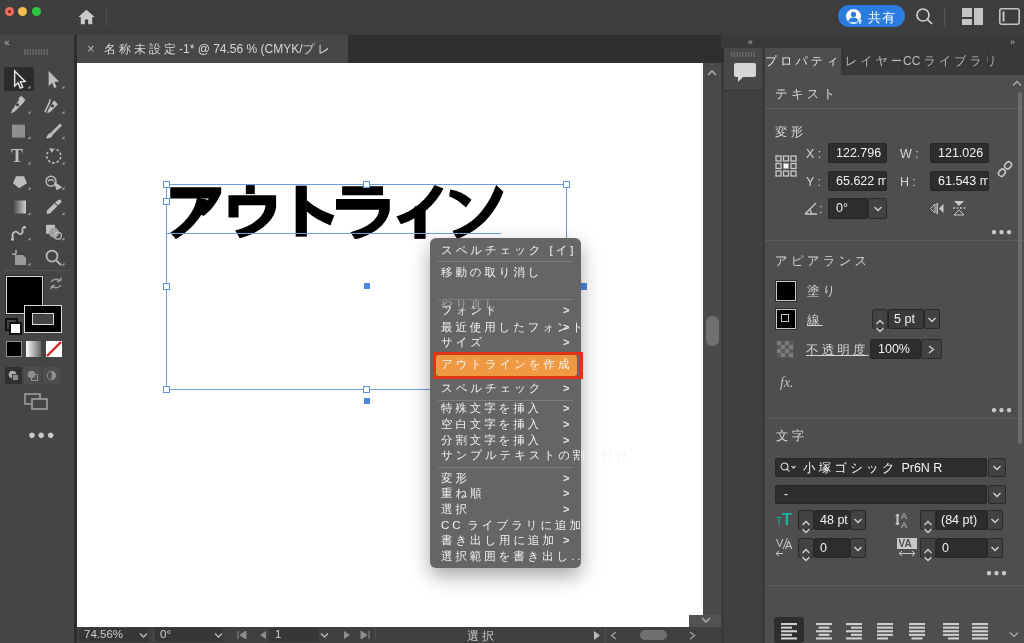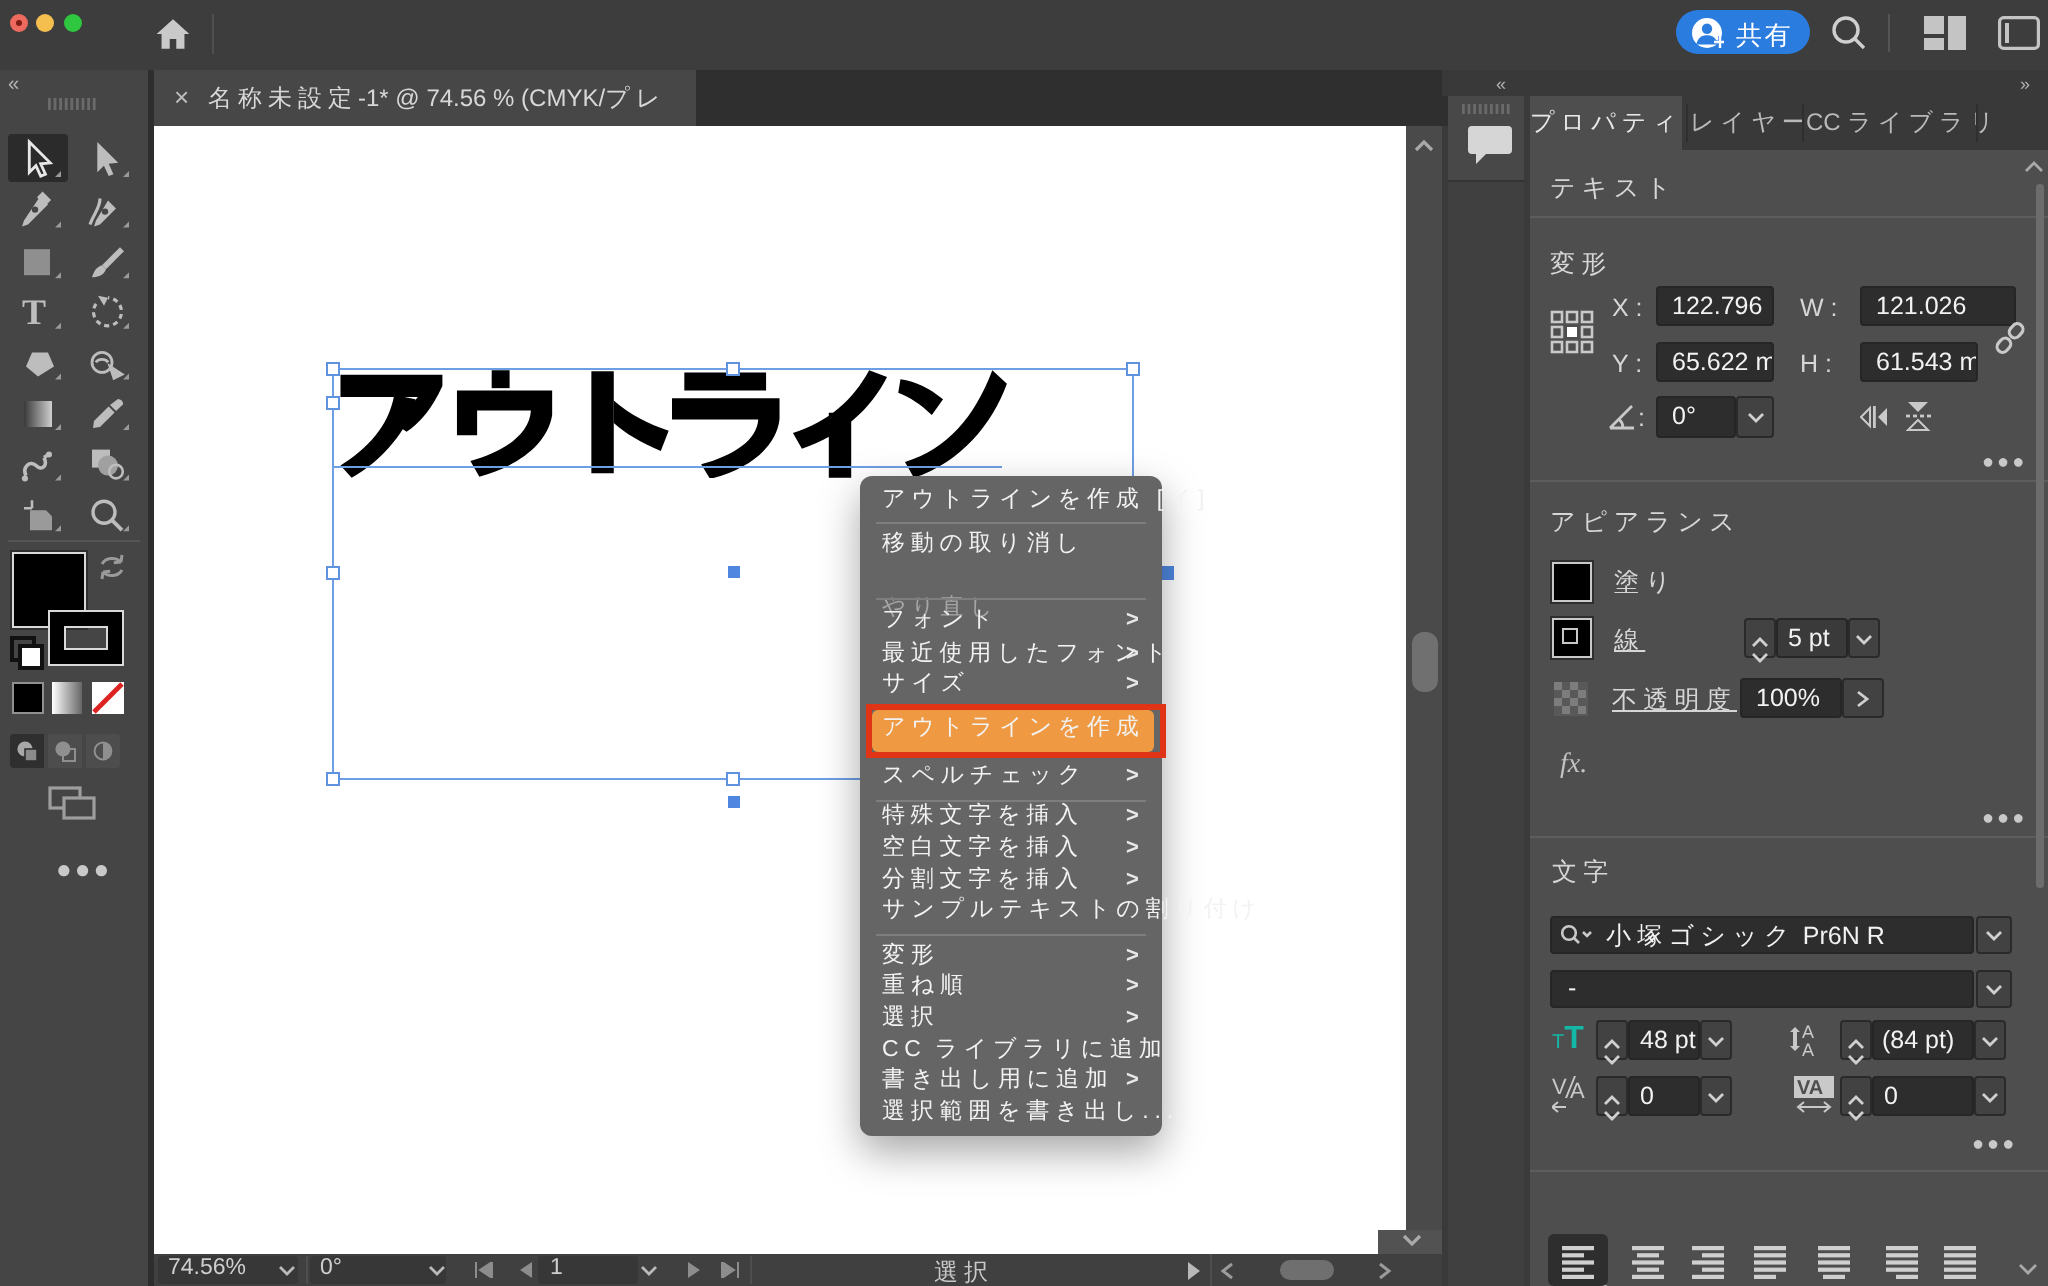--- a/index.html
+++ b/index.html
@@ -399,21 +399,21 @@
           <rect x="16" y="8.5" width="5" height="5"></rect>
           <rect x="1" y="16" width="5" height="5"></rect>
           <rect x="8.5" y="16" width="5" height="5"></rect>
           <rect x="16" y="16" width="5" height="5"></rect>
         </g>
         <rect x="8.5" y="8.5" width="5" height="5" fill="#fff"></rect>
       </svg>
       <div class="lbl" style="left:806px;top:147px;">X :</div>
       <div class="fld" style="left:828px;top:143px;width:59px;height:20px;line-height:18px;padding-left:7px;">122.796</div>
       <div class="lbl" style="left:900px;top:147px;">W :</div>
-      <div class="fld" style="left:930px;top:143px;width:78px;height:20px;line-height:18px;padding-left:7px;">121.026</div>
+      <div class="fld" style="left:930px;top:143px;width:59px;height:20px;line-height:18px;padding-left:7px;">121.026</div>
       <div class="lbl" style="left:806px;top:175px;">Y :</div>
       <div class="fld" style="left:828px;top:171px;width:59px;height:20px;line-height:18px;padding-left:7px;">65.622 m</div>
       <div class="lbl" style="left:900px;top:175px;">H :</div>
       <div class="fld" style="left:930px;top:171px;width:59px;height:20px;line-height:18px;padding-left:7px;">61.543 m</div>
       <svg class="abs" style="left:997px;top:160px" width="16" height="18" viewBox="0 0 16 18">
         <g stroke="#c9c9c9" stroke-width="1.6" fill="none" transform="rotate(40 8 9)">
           <rect x="5.2" y="0.5" width="5.6" height="7.5" rx="2.8"></rect>
           <rect x="5.2" y="10" width="5.6" height="7.5" rx="2.8"></rect>
         </g>
       </svg>
@@ -626,21 +626,21 @@
       <div class="abs" style="left:1018px;top:92px;width:4px;height:352px;background:#6c6c6c;border-radius:2px;"></div>
       <svg class="abs" style="left:1009px;top:631px" width="10" height="7">
         <path d="M1 1.5 L5 5.5 L9 1.5" stroke="#a9a9a9" stroke-width="1.4" fill="none"></path>
       </svg>
     </div>
 
 <div id="menu" class="abs"></div>
 <div id="menuitems" class="abs">
       <div class="abs" style="left:433px;top:352px;width:150px;height:27px;border:3px solid #e03417;box-sizing:border-box;"></div>
       <div class="abs" style="left:436px;top:355px;width:141px;height:21px;background:#ef9a43;border-radius:3px;"></div>
-      <div class="mi" style="top:241.5px;color:#f2f2f2;"><span class="jp">アウトラインを作成 [イ]</span></div>
+      <div class="mi" style="top:241.5px;color:#f2f2f2;"><span class="jp">スペルチェック [イ]</span></div>
       <div class="msep" style="top:261px;"></div>
       <div class="mi" style="top:263.5px;color:#f2f2f2;"><span class="jp">移動の取り消し</span></div>
       <div class="mi" style="top:296px;color:#a6a6a6;"><span class="jp">やり直し</span></div>
       <div class="msep" style="top:299px;"></div>
       <div class="mi" style="top:302px;color:#f2f2f2;"><span class="jp">フォント</span><span class="ar">&gt;</span></div>
       <div class="mi" style="top:318.5px;color:#f2f2f2;"><span class="jp">最近使用したフォント</span><span class="ar">&gt;</span></div>
       <div class="mi" style="top:334px;color:#f2f2f2;"><span class="jp">サイズ</span><span class="ar">&gt;</span></div>
       <div class="mi" style="top:355.5px;color:#f2f2f2;"><span class="jp">アウトラインを作成</span></div>
       <div class="mi" style="top:379.5px;color:#f2f2f2;"><span class="jp">スペルチェック</span><span class="ar">&gt;</span></div>
       <div class="msep" style="top:399.5px;"></div>

